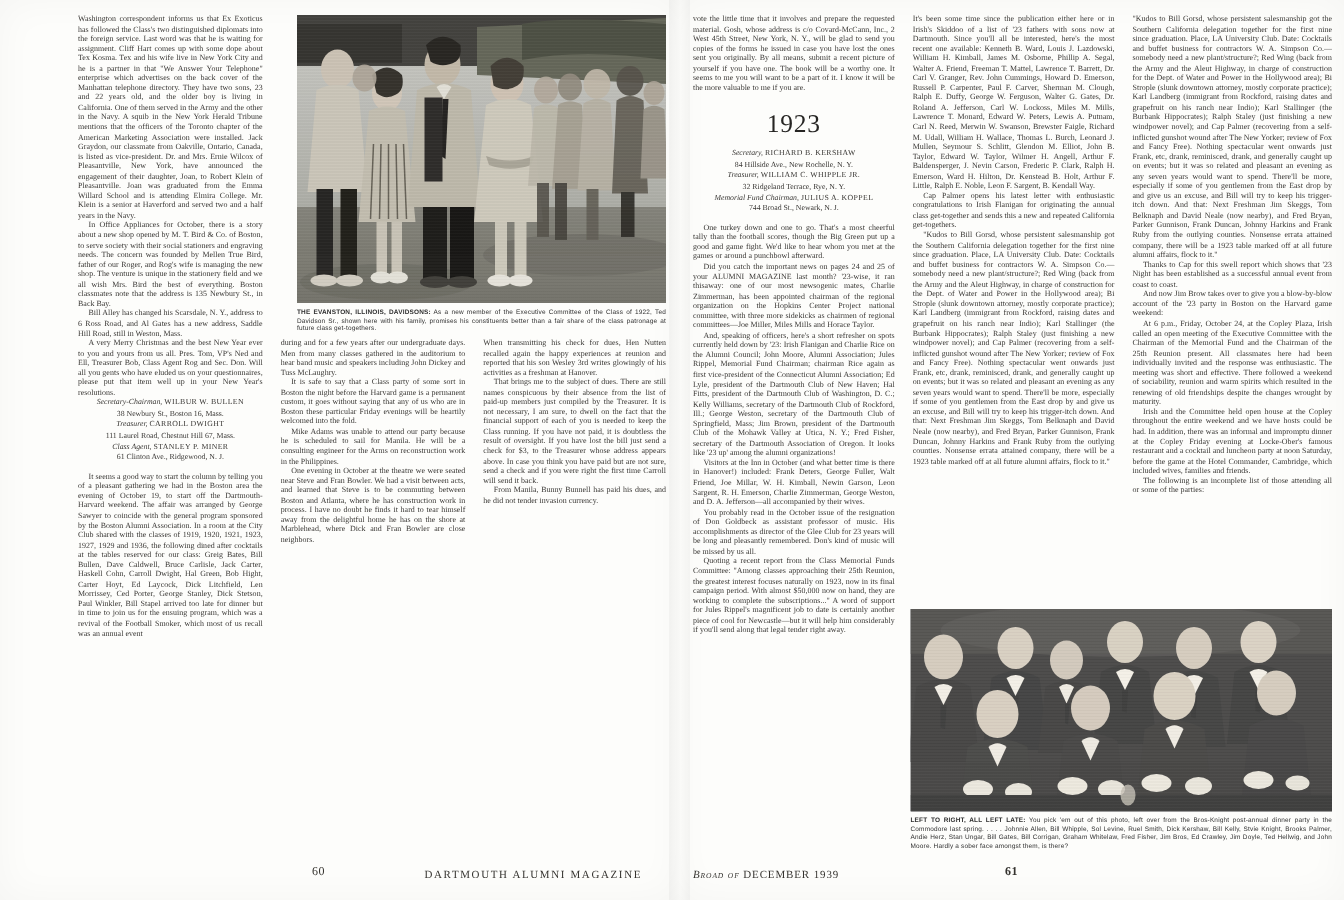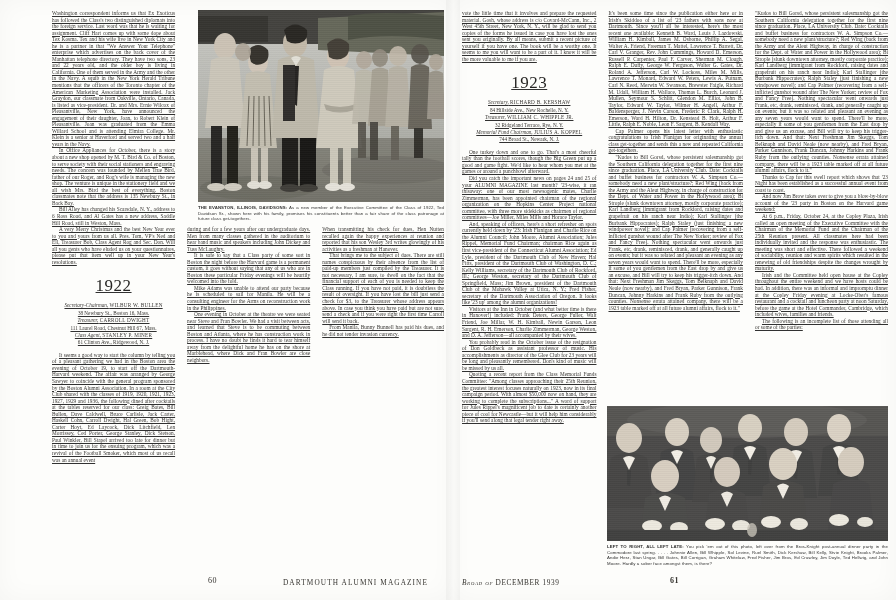--- a/index.html
+++ b/index.html
@@ -30,21 +30,20 @@
     box-sizing: border-box;
     background: #fdfdfb;
   }
   .page-left  { width: 452px; padding: 10px 8px 0 52px; }
   .page-right { width: 444px; padding: 10px 8px 0 10px; }
 
   .cols {
     display: flex;
     gap: 12px;
     height: 545px;
-    text-decoration: underline;
   }
   .col {
     width: 186px;
     position: relative;
   }
   .col-narrow { width: 184px; }
 
   
   p.bt {
     margin: 0 0 0 0;
@@ -171,21 +170,20 @@
     <div class="page-edge"></div>
 
     <div class="cols scanwrap">
 
       <div class="col">
         <p class="bt noind">Washington correspondent informs us that Ex Exoticus has followed the Class's two distinguished diplomats into the foreign service. Last word was that he is waiting for assignment. Cliff Hart comes up with some dope about Tex Kosma. Tex and his wife live in New York City and he is a partner in that "We Answer Your Telephone" enterprise which advertises on the back cover of the Manhattan telephone directory. They have two sons, 23 and 22 years old, and the older boy is living in California. One of them served in the Army and the other in the Navy. A squib in the New York Herald Tribune mentions that the officers of the Toronto chapter of the American Marketing Association were installed. Jack Graydon, our classmate from Oakville, Ontario, Canada, is listed as vice-president. Dr. and Mrs. Ernie Wilcox of Pleasantville, New York, have announced the engagement of their daughter, Joan, to Robert Klein of Pleasantville. Joan was graduated from the Emma Willard School and is attending Elmira College. Mr. Klein is a senior at Haverford and served two and a half years in the Navy.</p>
         <p class="bt">In Office Appliances for October, there is a story about a new shop opened by M. T. Bird &amp; Co. of Boston, to serve society with their social stationers and engraving needs. The concern was founded by Mellen True Bird, father of our Roger, and Rog's wife is managing the new shop. The venture is unique in the stationery field and we all wish Mrs. Bird the best of everything. Boston classmates note that the address is 135 Newbury St., in Back Bay.</p>
         <p class="bt">Bill Alley has changed his Scarsdale, N. Y., address to 6 Ross Road, and Al Gates has a new address, Saddle Hill Road, still in Weston, Mass.</p>
         <p class="bt">A very Merry Christmas and the best New Year ever to you and yours from us all. Pres. Tom, VP's Ned and Ell, Treasurer Bob, Class Agent Rog and Sec. Don. Will all you gents who have eluded us on your questionnaires, please put that item well up in your New Year's resolutions.</p>
 
-        <div class="year">1922</div>
 
         <div class="officers">
           <div>
             <span class="role">Secretary-Chairman,</span>
             <span class="nm">WILBUR W. BULLEN</span><br>
             <span>38 Newbury St., Boston 16, Mass.</span>
           </div>
           <div>
             <span class="role">Treasurer,</span>
             <span class="nm">CARROLL DWIGHT</span><br>

